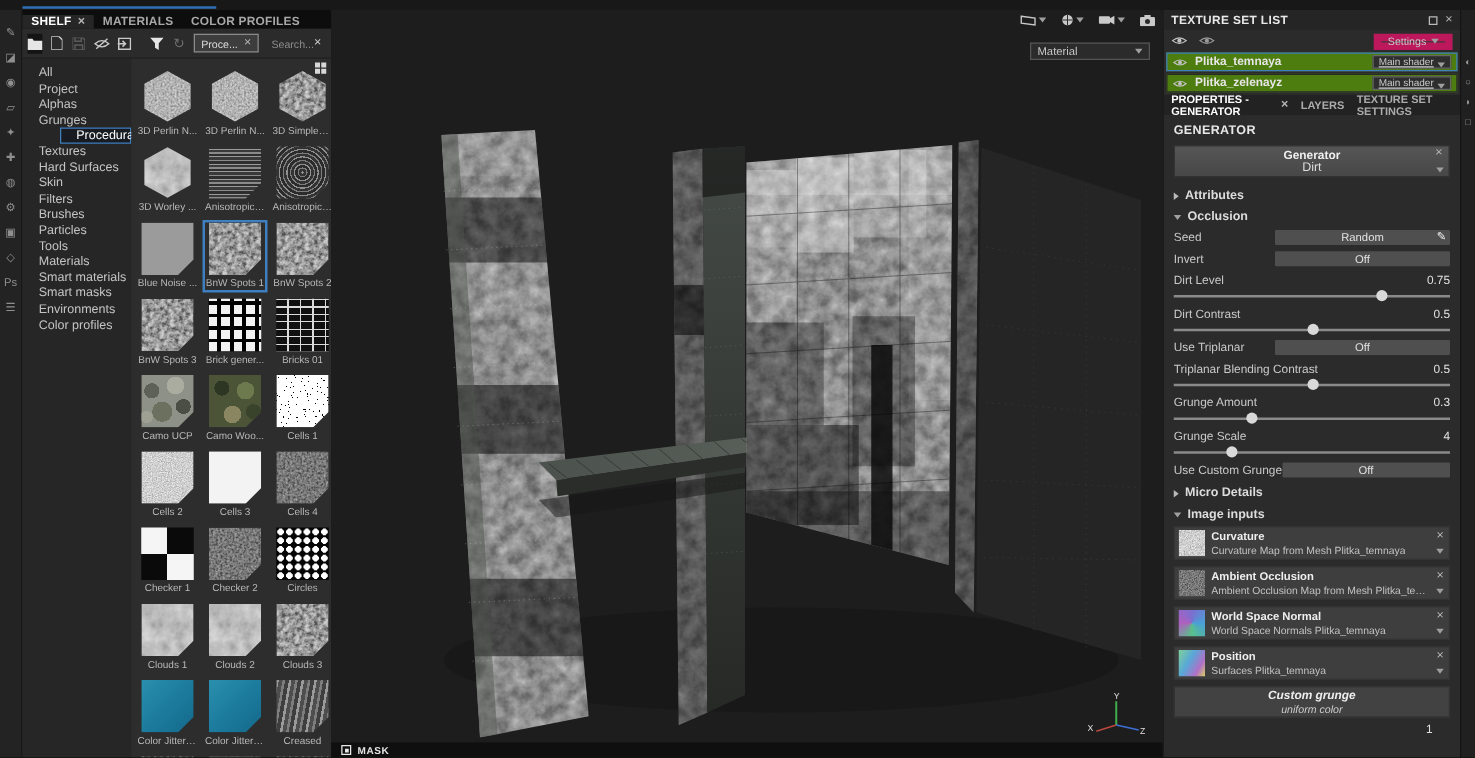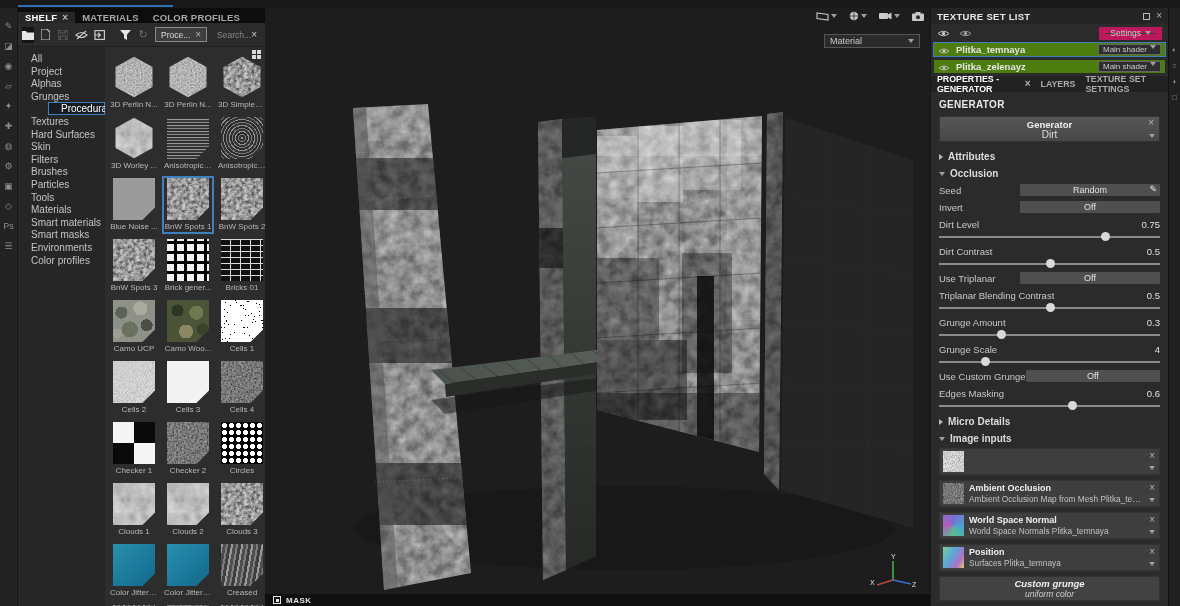--- a/index.html
+++ b/index.html
@@ -70,21 +70,21 @@
   
   .rpanel{position:absolute;left:930px;top:8px;width:238px;height:598px;background:#2b2b2b;border-left:1px solid #171717;}
   .rp-header{height:16px;background:#252525;display:flex;align-items:center;padding:0 6px;gap:6px;}
   .rp-title{font-size:9.5px;font-weight:bold;color:#e8e8e8;letter-spacing:.3px;flex:1;}
   .restore-ic{width:7px;height:7px;border:1px solid #bbb;position:relative;}
   .tsl-toolbar{height:18px;display:flex;align-items:center;padding:0 6px;gap:9px;}
   .settings-btn{margin-left:auto;height:13px;background:#3a3a3a;border:6px solid #be185d;display:flex;align-items:center;gap:4px;padding:0 5px;font-size:8.5px;color:#ccc;}
   .tsl-row{height:15px;margin:0 2px 2px 2px;background:#4d7c0f;border:1px solid #2a2a2a;display:flex;align-items:center;padding:0 4px;gap:6px;}
   .tsl-row.sel{border-color:#3f7fbf;}
   .tsl-name{font-size:9.5px;font-weight:bold;color:#e6e6e6;flex:1;}
-  .shader-dd{height:11px;background:#2e2e2e;border:1px solid #666;display:flex;align-items:flex-start;gap:3px;padding:0 4px;font-size:8px;color:#ccc;}
+  .shader-dd{height:11px;background:#2e2e2e;border:1px solid #666;display:flex;align-items:flex-end;gap:3px;padding:0 4px;font-size:8px;color:#ccc;text-decoration:underline;}
   .props-tabs{height:16px;background:#222;display:flex;align-items:center;padding:0 6px;gap:10px;font-size:8.8px;font-weight:bold;color:#ababab;}
   .props-tab.active{color:#fff;display:flex;gap:5px;align-items:center;}
   .props-body{padding:7px 8px 0 8px;position:relative;}
   .gen-title{font-size:10px;font-weight:bold;color:#e8e8e8;letter-spacing:.3px;margin-bottom:6px;}
   .gen-box{position:relative;height:26px;background:linear-gradient(#565656,#474747);border:1px solid #333;display:flex;flex-direction:column;align-items:center;justify-content:center;margin-bottom:7px;}
   .gen-box .gb-t{font-size:9.5px;font-weight:bold;color:#f0f0f0;line-height:11px;}
   .gen-box .gb-v{font-size:10px;color:#ddd;line-height:10px;}
   .gen-box .x-ic{position:absolute;right:5px;top:1px;}
   .gen-box .chev{position:absolute;right:4px;bottom:3px;}
   .grp{display:flex;align-items:center;gap:5px;height:15px;font-size:10px;font-weight:bold;color:#dcdcdc;margin:2px 0;}
@@ -875,49 +875,42 @@
             <div class="p-row">
               <span class="p-label">Use Custom Grunge</span>
               <span class="p-btn">
                 <span>Off</span>
               </span>
 
             </div>
 
           </div>
 
-          <div class="param">
-            <div class="p-row">
-              <span class="p-label">Edges Masking</span>
-
-              <span class="p-val">0.6</span>
-            </div>
-            <div class="p-slider">
-              <div class="p-track"></div>
-              <div class="p-handle" style="left: 60%;"></div>
-            </div>
-          </div>
         </div>
 
       <div class="grp" style="margin-top:4px;">
           <span class="chev-r"></span>
           <span>Micro Details</span>
         </div>
       <div class="grp">
           <span class="chev"></span>
           <span>Image inputs</span>
         </div>
 
       <div>
 
           <div class="iicard">
             <div class="ii-thumb">
               <svg class="texfill" viewBox="0 0 44 44" preserveAspectRatio="none">
                 <rect width="44" height="44" filter="url(#fFine)"></rect>
               </svg>
+            </div>
+            <div class="ii-text">
+              <div class="ii-title">Curvature</div>
+              <div class="ii-sub">Curvature Map from Mesh Plitka_temnaya</div>
             </div>
             <span class="x-ic">×</span>
             <span class="chev"></span>
           </div>
 
           <div class="iicard">
             <div class="ii-thumb">
               <svg class="texfill" viewBox="0 0 44 44" preserveAspectRatio="none">
                 <rect width="44" height="44" filter="url(#fDark)"></rect>
               </svg>

